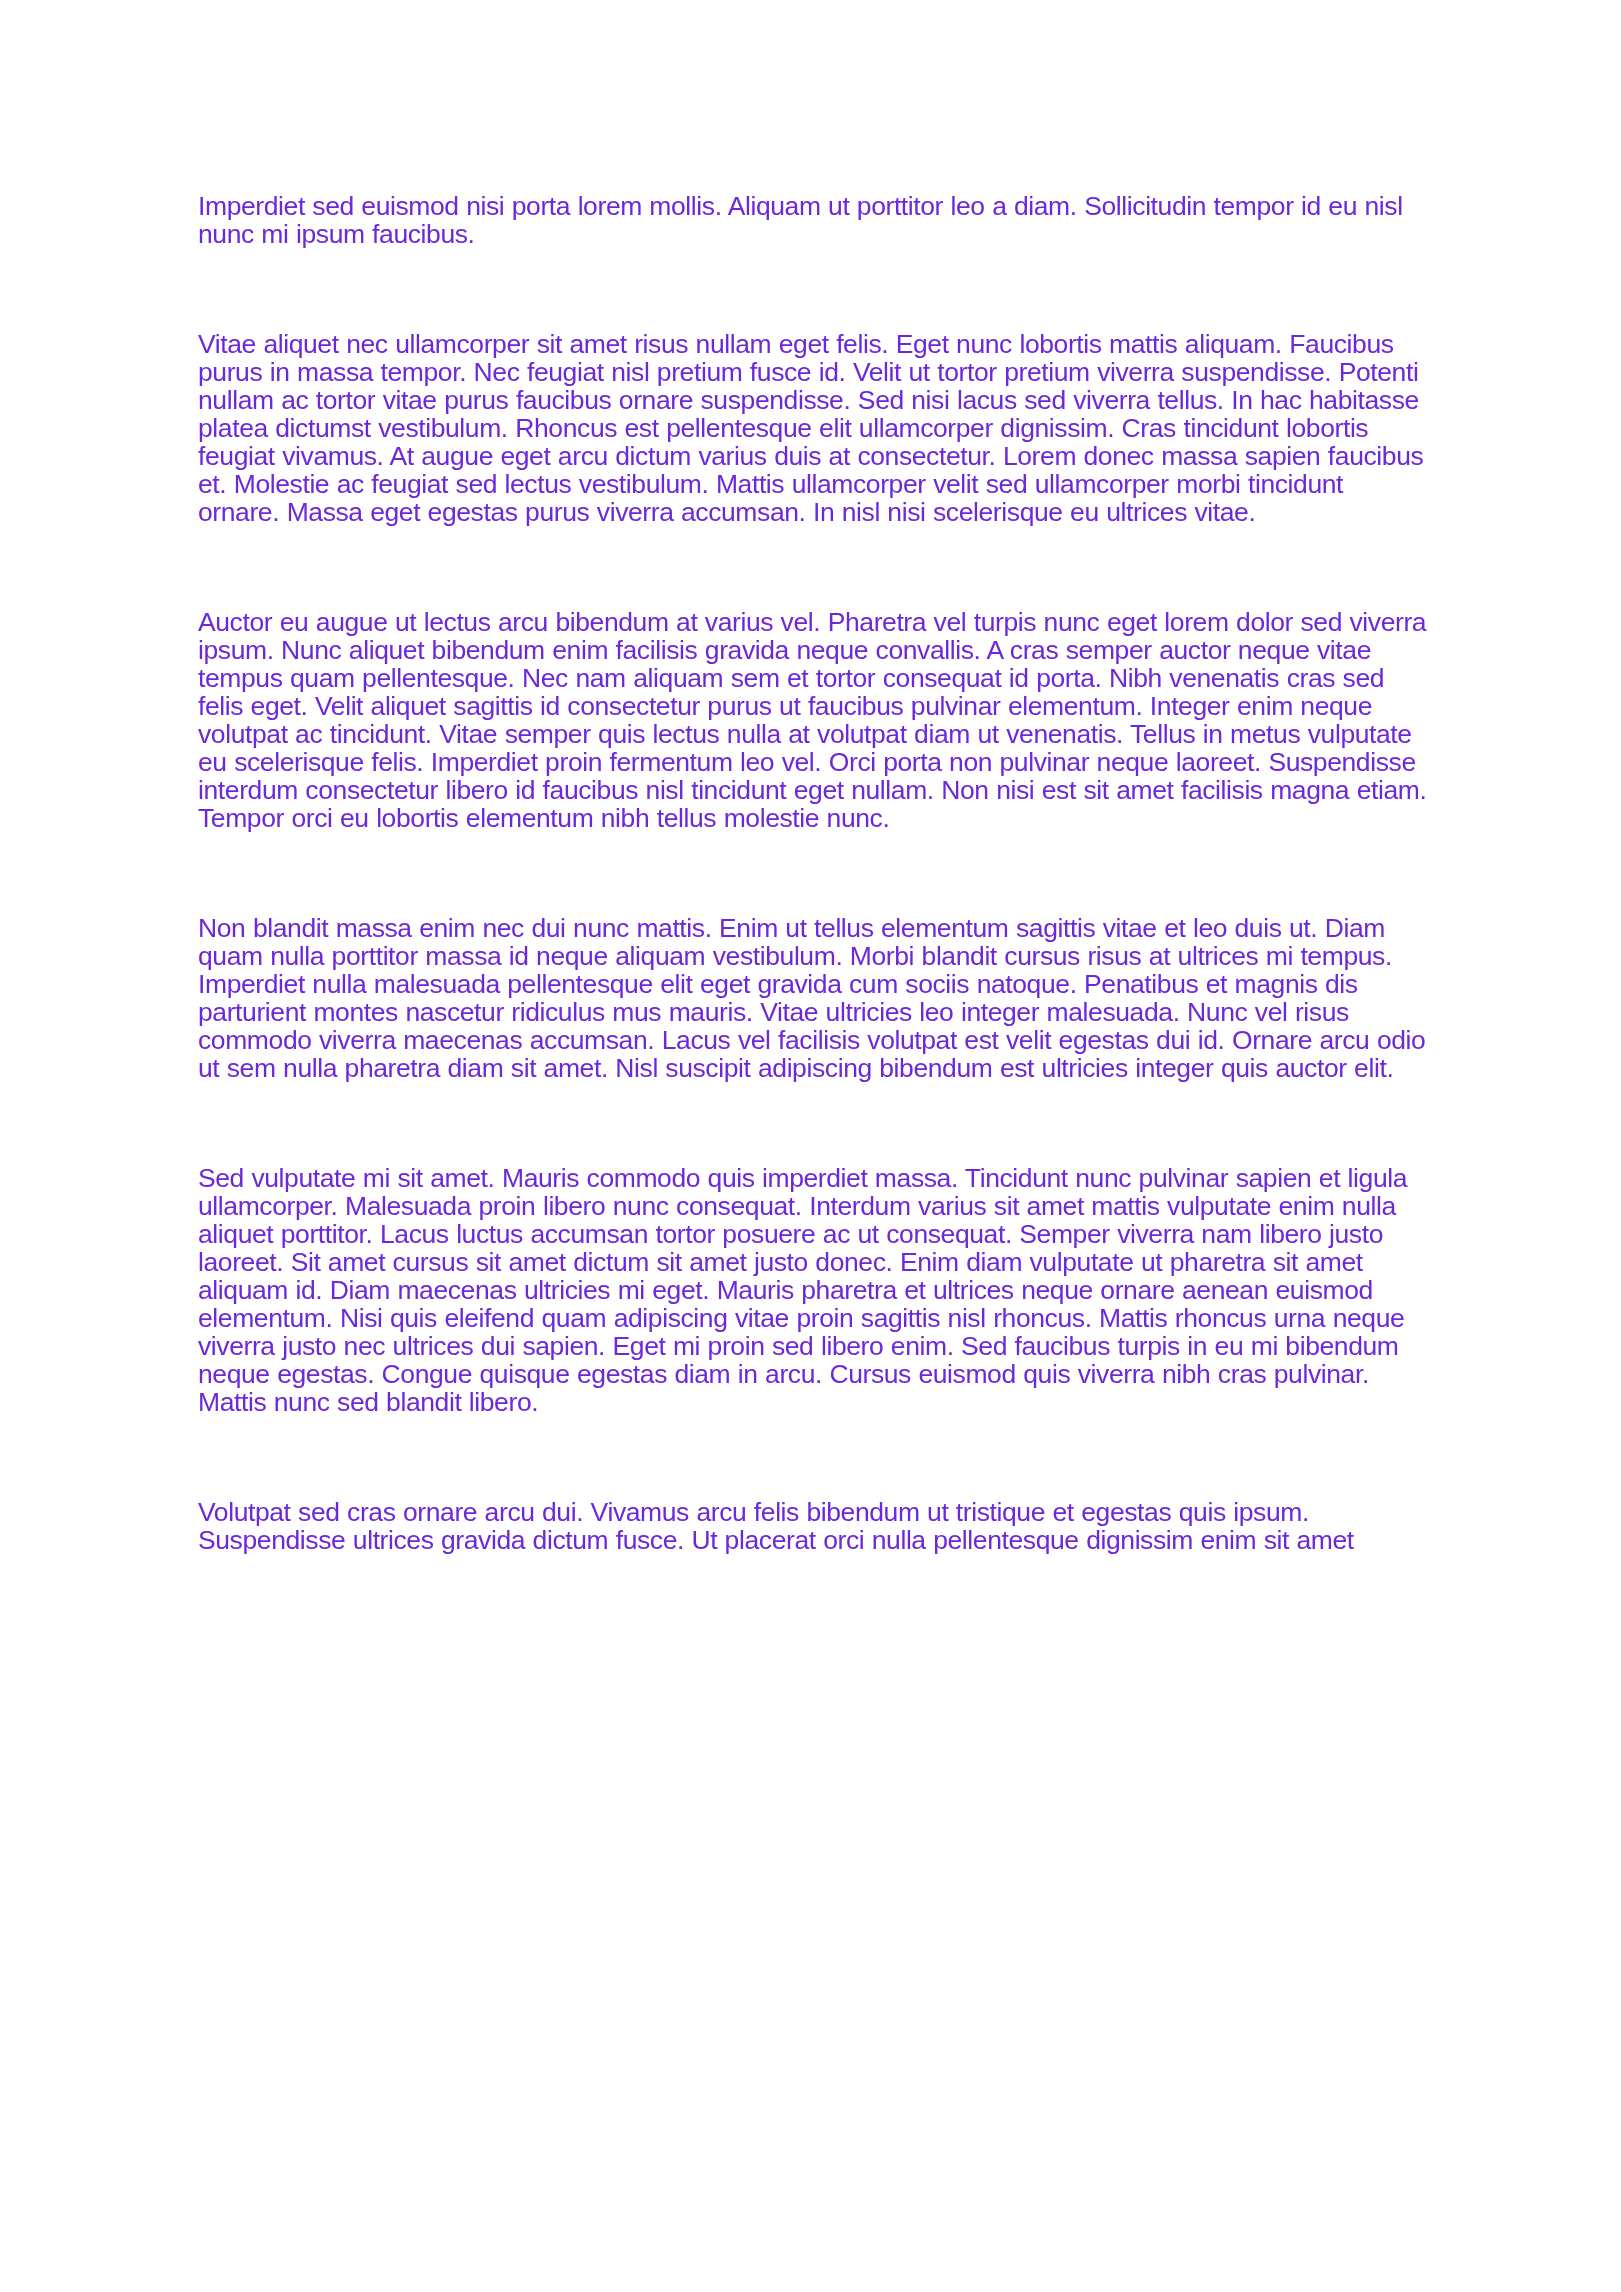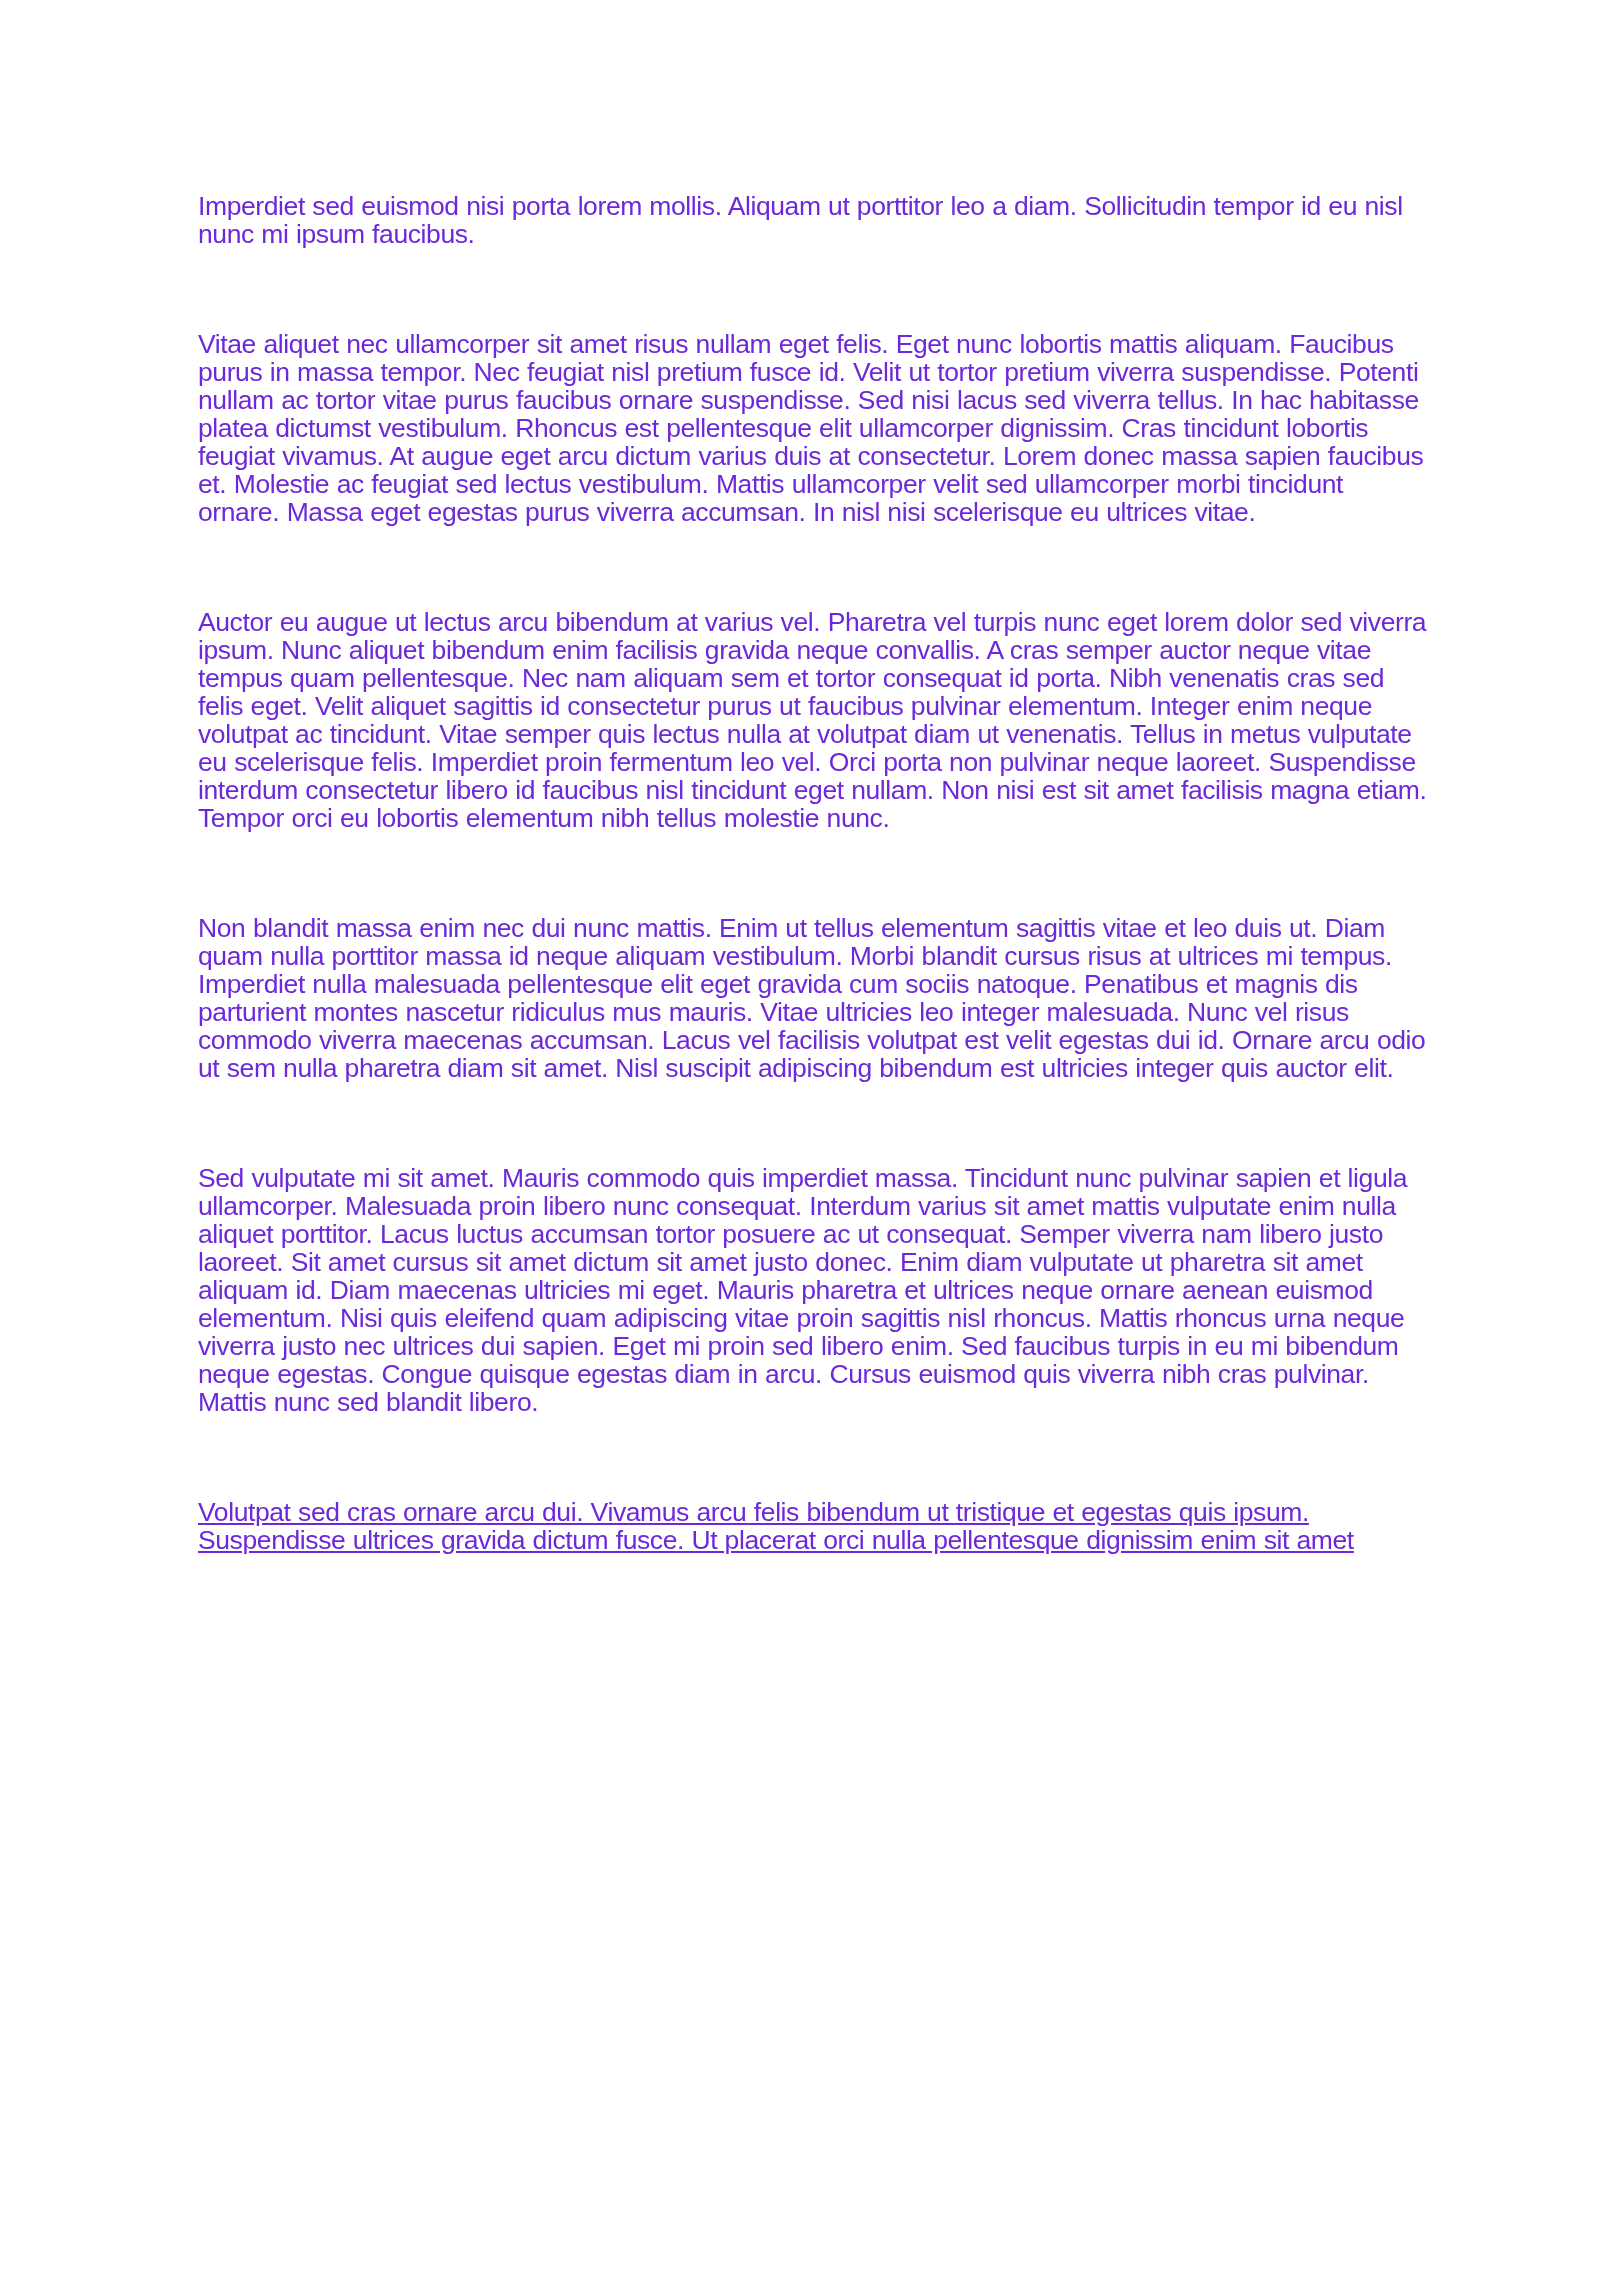--- a/index.html
+++ b/index.html
@@ -24,21 +24,20 @@
     margin: 0 0 82px 0;
     font-size: 26.5px;
     line-height: 28px;
     letter-spacing: -0.4px;
     color: #6d28d9;
     text-align: left;
     word-spacing: 0.5px;
   }
   .doc-body p:last-child {
     margin-bottom: 0;
-    text-decoration: underline;
   }
 </style>
 </head>
 <body>
 
 <div class="page">
   <div class="doc-body">
     <p>Imperdiet sed euismod nisi porta lorem mollis. Aliquam ut porttitor leo a diam. Sollicitudin tempor id eu nisl nunc mi ipsum faucibus.</p>
     <p>Vitae aliquet nec ullamcorper sit amet risus nullam eget felis. Eget nunc lobortis mattis aliquam. Faucibus purus in massa tempor. Nec feugiat nisl pretium fusce id. Velit ut tortor pretium viverra suspendisse. Potenti nullam ac tortor vitae purus faucibus ornare suspendisse. Sed nisi lacus sed viverra tellus. In hac habitasse platea dictumst vestibulum. Rhoncus est pellentesque elit ullamcorper dignissim. Cras tincidunt lobortis feugiat vivamus. At augue eget arcu dictum varius duis at consectetur. Lorem donec massa sapien faucibus et. Molestie ac feugiat sed lectus vestibulum. Mattis ullamcorper velit sed ullamcorper morbi tincidunt ornare. Massa eget egestas purus viverra accumsan. In nisl nisi scelerisque eu ultrices vitae.</p>
     <p>Auctor eu augue ut lectus arcu bibendum at varius vel. Pharetra vel turpis nunc eget lorem dolor sed viverra ipsum. Nunc aliquet bibendum enim facilisis gravida neque convallis. A cras semper auctor neque vitae tempus quam pellentesque. Nec nam aliquam sem et tortor consequat id porta. Nibh venenatis cras sed felis eget. Velit aliquet sagittis id consectetur purus ut faucibus pulvinar elementum. Integer enim neque volutpat ac tincidunt. Vitae semper quis lectus nulla at volutpat diam ut venenatis. Tellus in metus vulputate eu scelerisque felis. Imperdiet proin fermentum leo vel. Orci porta non pulvinar neque laoreet. Suspendisse interdum consectetur libero id faucibus nisl tincidunt eget nullam. Non nisi est sit amet facilisis magna etiam. Tempor orci eu lobortis elementum nibh tellus molestie nunc.</p>

